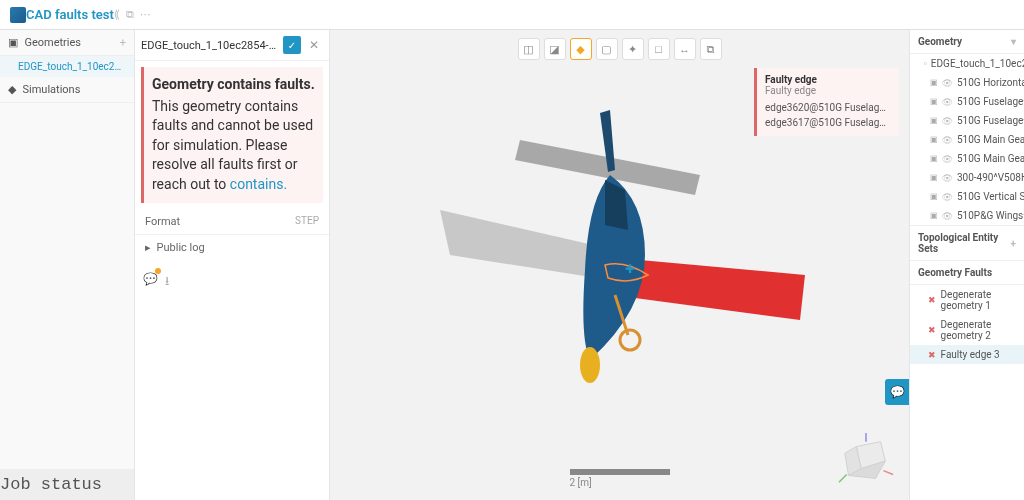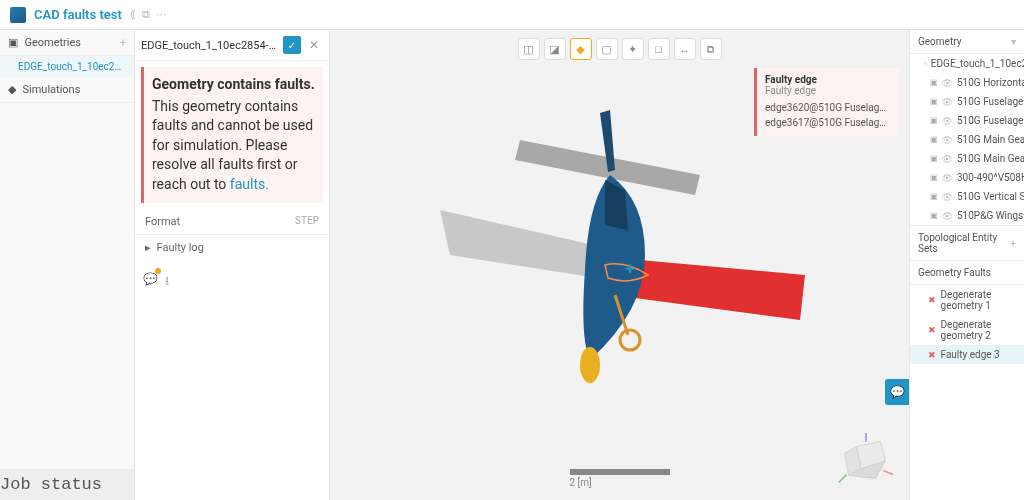--- a/index.html
+++ b/index.html
@@ -1,19 +1,19 @@
 <!DOCTYPE html>
 <html><head>
 <meta charset="utf-8">
 <style>
 *{box-sizing:border-box;margin:0;padding:0;font-family:-apple-system,BlinkMacSystemFont,"Segoe UI",Roboto,Arial,sans-serif;}
 html,body{height:100%;}
 body{width:1024px;height:500px;overflow:hidden;background:#fff;font-size:12px;color:#333;position:relative;}
 .topbar{height:30px;display:flex;align-items:center;justify-content:space-between;padding:0 10px;border-bottom:1px solid #e0e0e0;}
-.topbar-left{display:flex;align-items:center;gap:8px;}
+.topbar-left{display:flex;align-items:center;gap:0;}
 .logo{width:16px;height:16px;background:linear-gradient(135deg,#2a7ab0,#1a5a8a);border-radius:2px;}
 .proj-title{color:#2196c4;font-weight:600;font-size:13px;}
 .top-icons{display:flex;gap:6px;color:#bbb;font-size:11px;}
 .topbar-right{display:flex;align-items:center;gap:14px;color:#555;}
 .topbar-right span{cursor:pointer;}
 .avatar{width:22px;height:22px;border-radius:50%;background:#ffd9b3;border:2px solid #ccc;}
 .main{display:flex;height:calc(100% - 30px);}
 .left{width:135px;background:#f9f9f9;border-right:1px solid #e5e5e5;display:flex;flex-direction:column;}
 .l-head{padding:6px 8px;display:flex;align-items:center;gap:6px;color:#555;font-size:11px;border-bottom:1px solid #eee;}
 .l-item{padding:5px 8px 5px 18px;background:#eef6f9;color:#2196c4;font-size:10px;white-space:nowrap;overflow:hidden;text-overflow:ellipsis;cursor:pointer;}
@@ -40,21 +40,21 @@
 .tbtn.active{border-color:#f5a623;color:#f5a623;}
 .faulty-box{position:absolute;top:38px;right:10px;width:145px;background:#fdf3f3;border-left:3px solid #d66;padding:6px 8px;font-size:10px;}
 .faulty-box b{display:block;}
 .faulty-box .sub{color:#888;margin-bottom:4px;}
 .faulty-box .edge{color:#555;padding:2px 0;white-space:nowrap;overflow:hidden;text-overflow:ellipsis;}
 .scale{position:absolute;bottom:12px;left:50%;transform:translateX(-50%);text-align:left;font-size:10px;color:#888;}
 .scale-line{width:100px;height:1px;background:#888;margin-bottom:2px;border-left:1px solid #888;border-right:1px solid #888;height:6px;border-top:none;border-bottom:1px solid #888;}
 .chat{position:absolute;bottom:95px;right:-2px;width:26px;height:26px;background:#2196c4;border-radius:3px 0 0 3px;display:flex;align-items:center;justify-content:center;color:#fff;}
 .navcube{position:absolute;bottom:10px;right:14px;width:58px;height:58px;opacity:.6;}
 .right{width:115px;background:#fff;border-left:1px solid #e5e5e5;overflow-y:auto;font-size:10px;}
-.r-head{padding:6px 8px;font-weight:400;color:#555;border-bottom:1px solid #eee;display:flex;justify-content:space-between;align-items:center;}
+.r-head{padding:6px 8px;font-weight:700;color:#555;border-bottom:1px solid #eee;display:flex;justify-content:space-between;align-items:center;}
 .r-item{padding:4px 6px 4px 14px;color:#555;white-space:nowrap;overflow:hidden;text-overflow:ellipsis;display:flex;align-items:center;gap:4px;cursor:pointer;}
 .r-item .exp{color:#aaa;font-size:8px;width:8px;}
 .r-item .eye{color:#bbb;font-size:9px;}
 .r-sub{padding-left:20px;}
 .r-fault{padding:4px 8px 4px 18px;color:#555;display:flex;align-items:center;gap:5px;cursor:pointer;}
 .r-fault.sel{background:#e8f4f8;}
 .fx{color:#d66;font-size:9px;}
 svg.plane{position:absolute;top:50px;left:50%;transform:translateX(-50%);}
 .section-border{border-bottom:1px solid #eee;}
 </style>
@@ -91,29 +91,29 @@
 
   <div class="panel">
     <div class="p-head">
       <span class="p-title">EDGE_touch_1_10ec2854-517b-4468…</span>
       <div class="p-check">✓</div>
       <div class="p-close">✕</div>
     </div>
     <div class="alert">
       <b>Geometry contains faults.</b>
       <span>This geometry contains faults and cannot be used for simulation. Please resolve all faults first or reach out to </span>
-      <a href="#">faults.</a>
+      <a href="#">contains.</a>
     </div>
     <div class="p-row">
       <span>Format</span>
       <span class="val">STEP</span>
     </div>
     <div class="p-expand">
       <span>▸</span>
-      <span>Faulty log</span>
+      <span>Public log</span>
     </div>
     <div class="p-foot">
       <div class="dots">
         <div class="dot">💬<div class="badge"></div></div>
         <div class="dot">⭳</div>
       </div>
     </div>
   </div>
 
   <div class="viewport">

